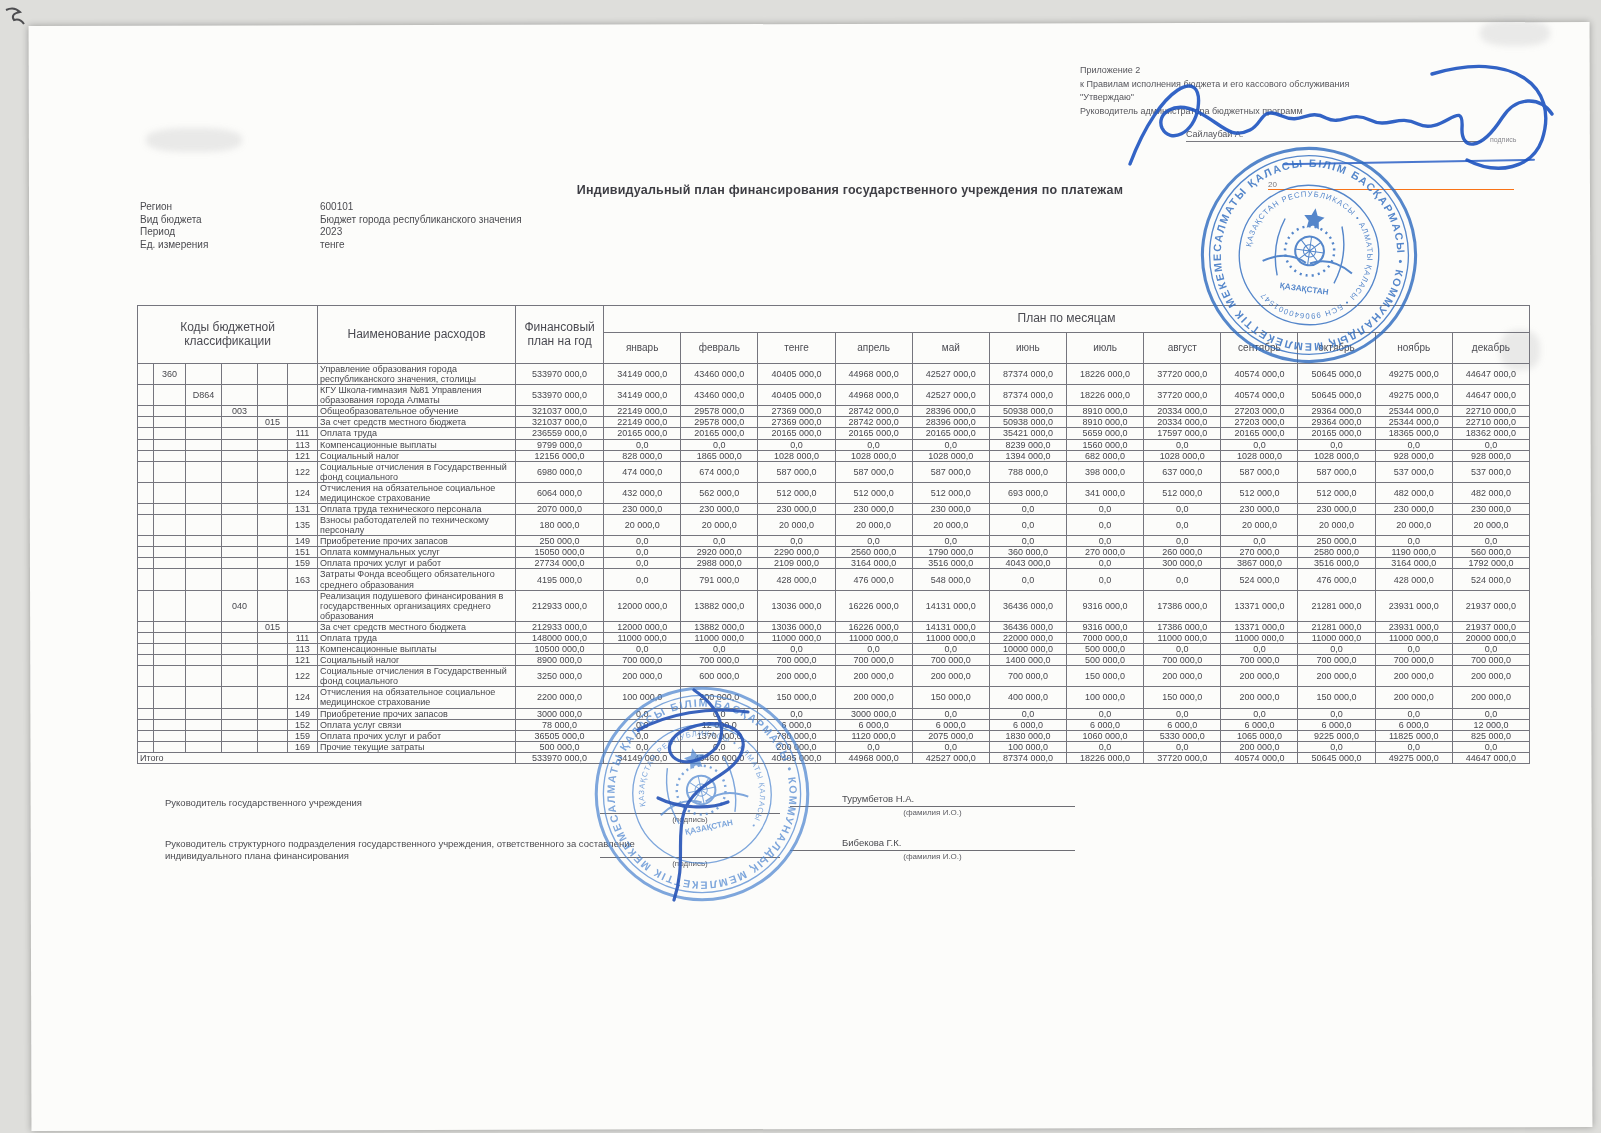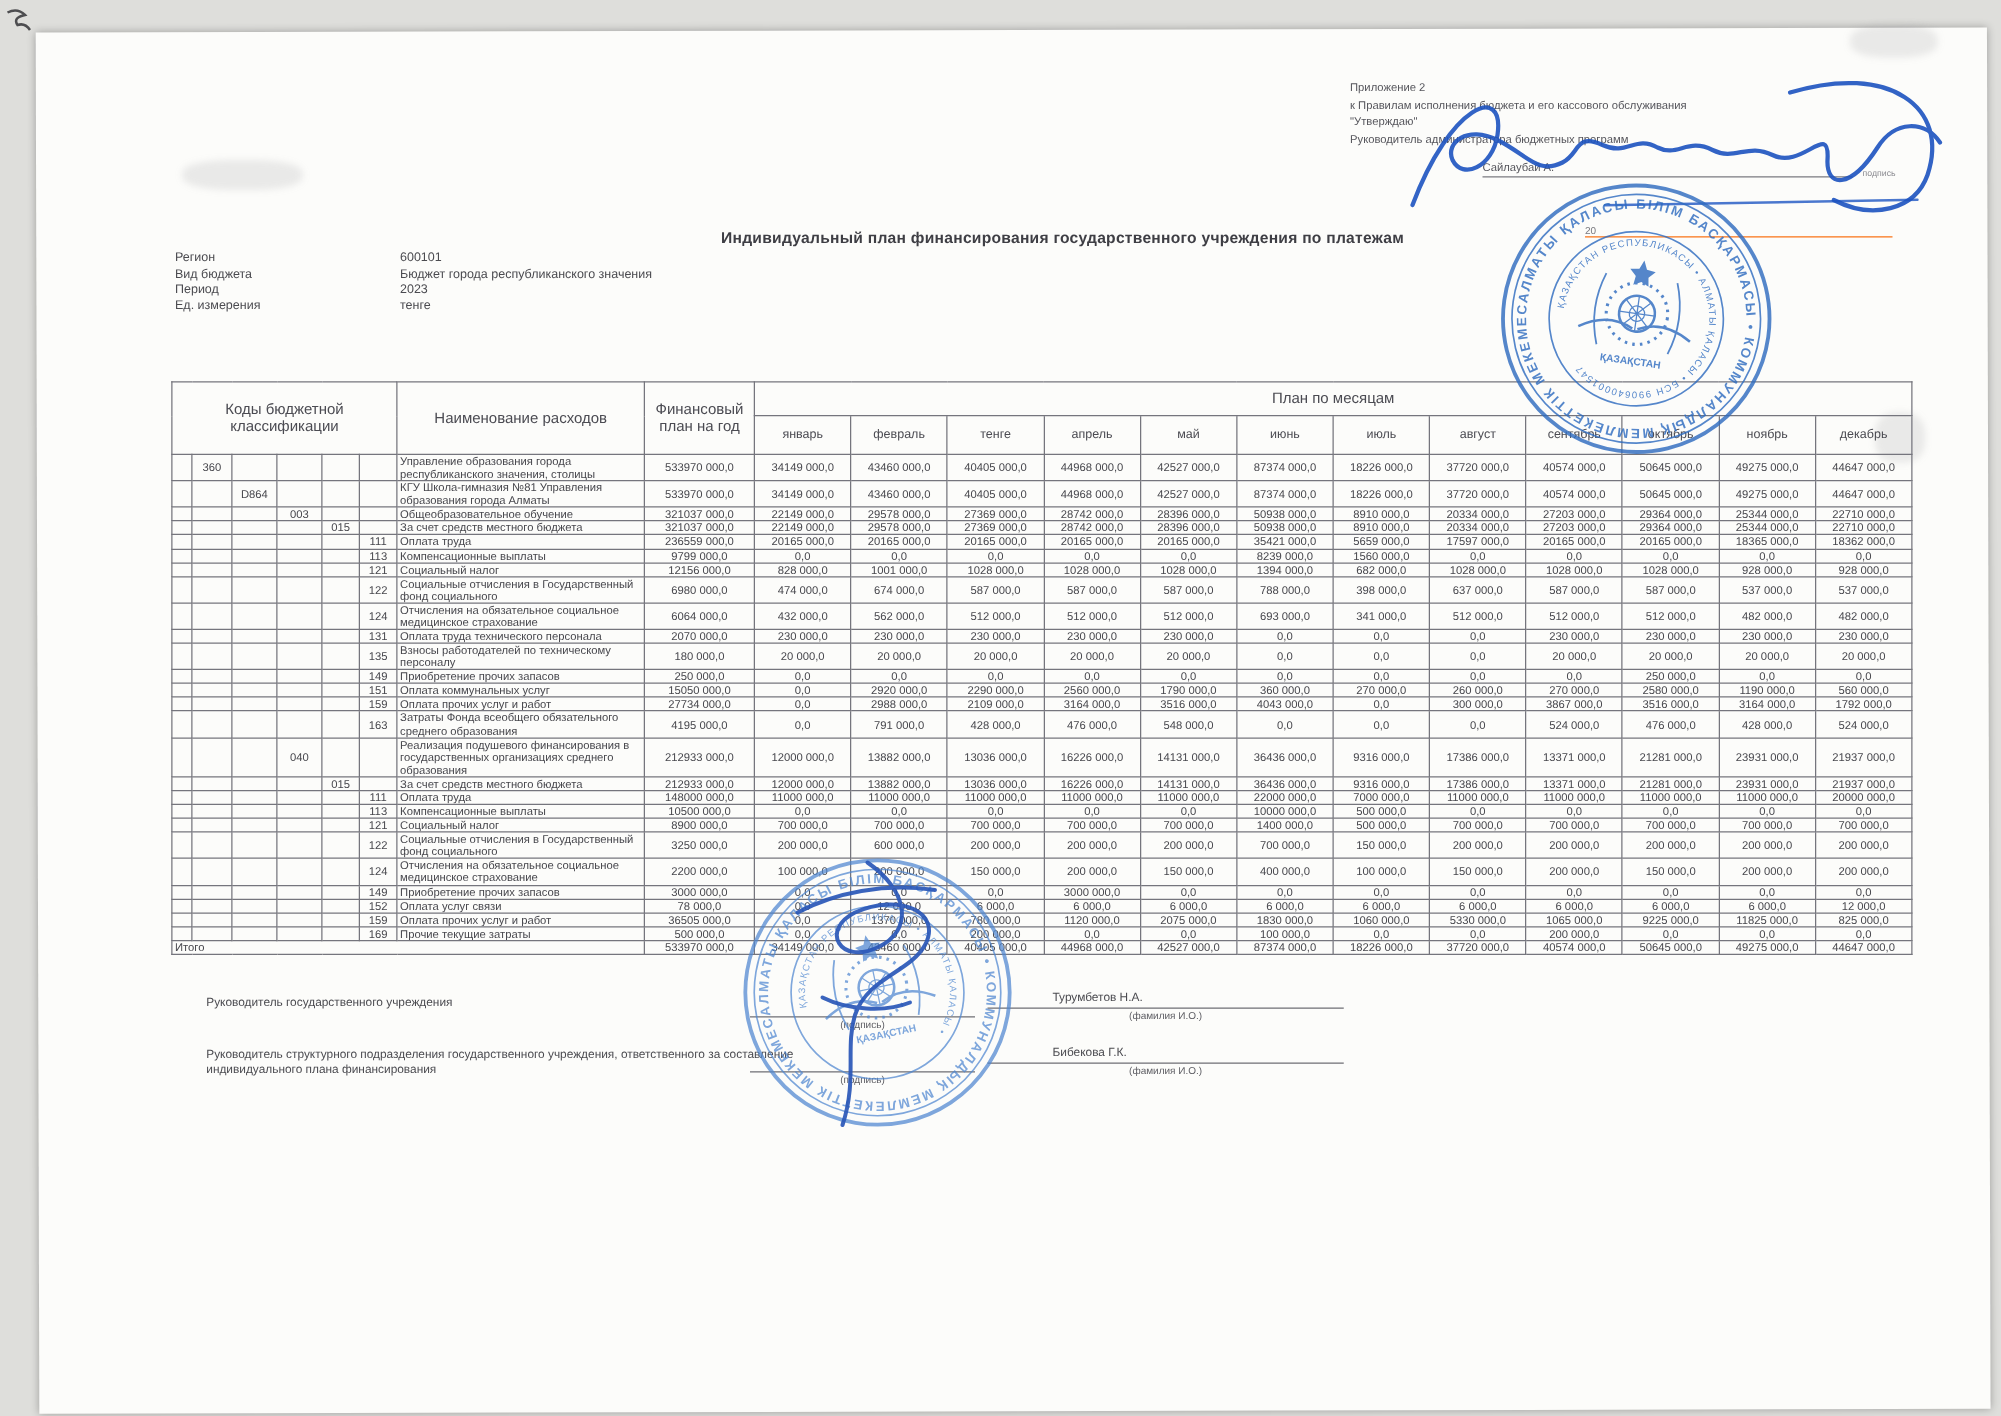--- a/index.html
+++ b/index.html
@@ -293,21 +293,21 @@
       <tr>
         <td class="code"></td>
         <td class="code"></td>
         <td class="code"></td>
         <td class="code"></td>
         <td class="code"></td>
         <td class="code">121</td>
         <td class="name">Социальный налог</td>
         <td class="plan">12156 000,0</td>
         <td class="num">828 000,0</td>
-        <td class="num">1001 000,0</td>
+        <td class="num">1865 000,0</td>
         <td class="num">1028 000,0</td>
         <td class="num">1028 000,0</td>
         <td class="num">1028 000,0</td>
         <td class="num">1394 000,0</td>
         <td class="num">682 000,0</td>
         <td class="num">1028 000,0</td>
         <td class="num">1028 000,0</td>
         <td class="num">1028 000,0</td>
         <td class="num">928 000,0</td>
         <td class="num">928 000,0</td>

